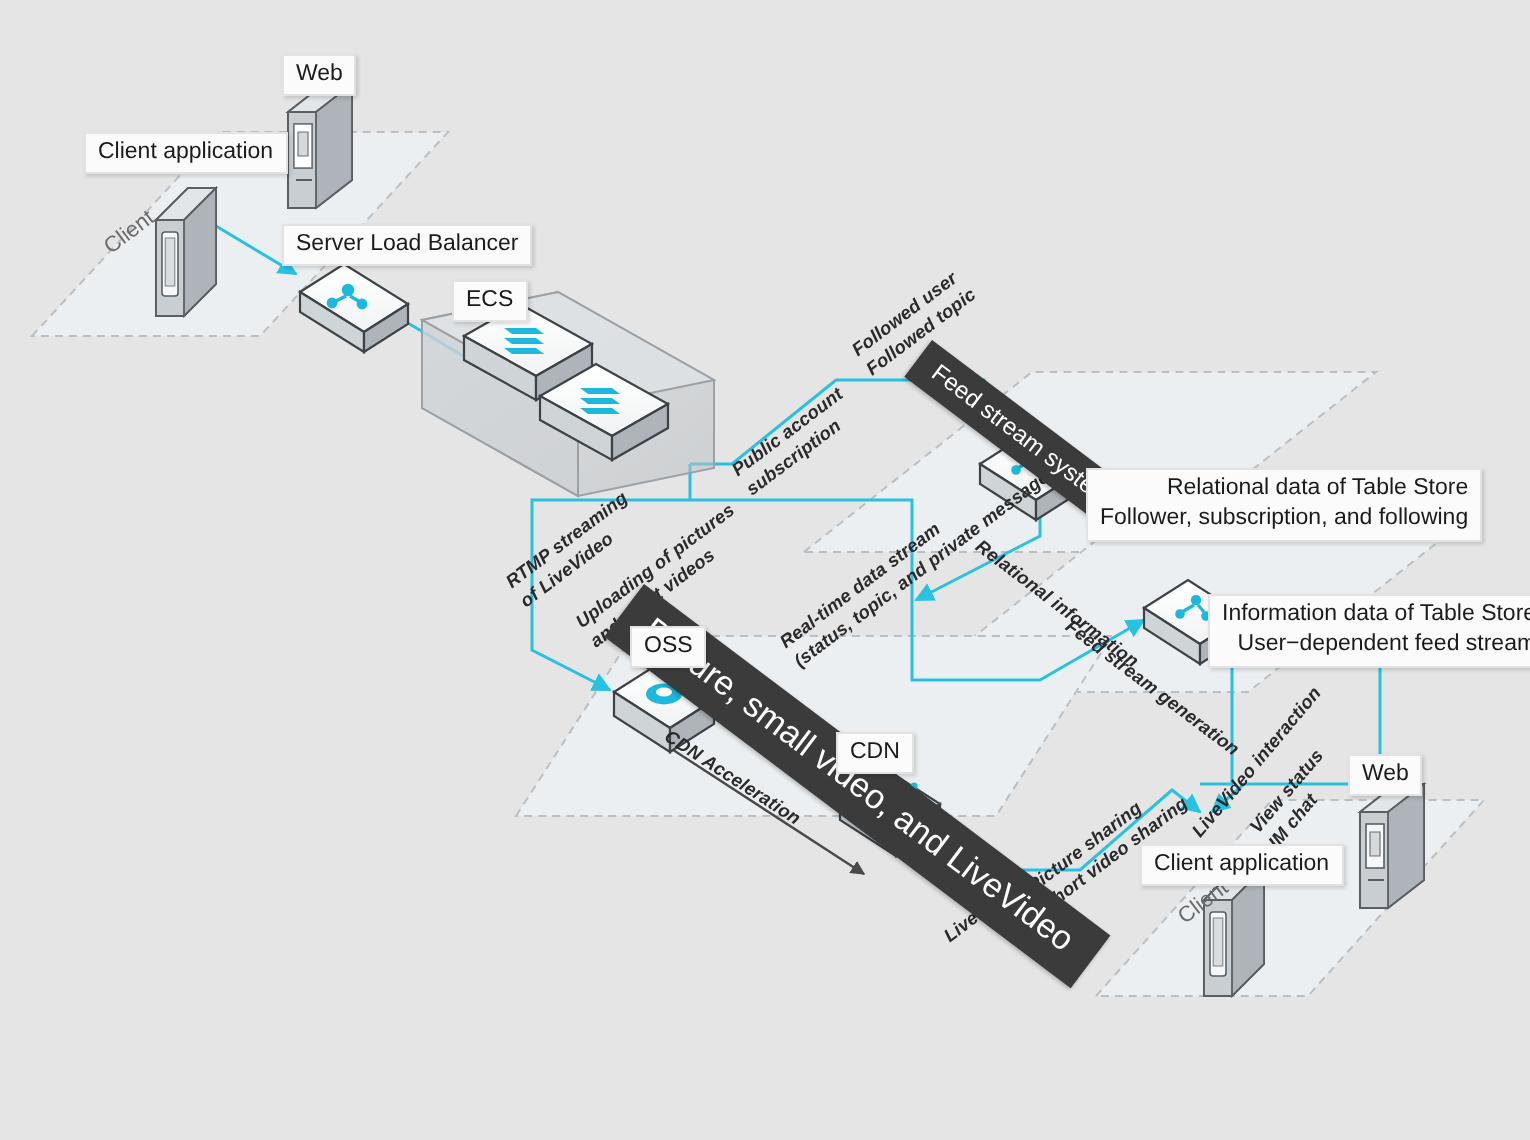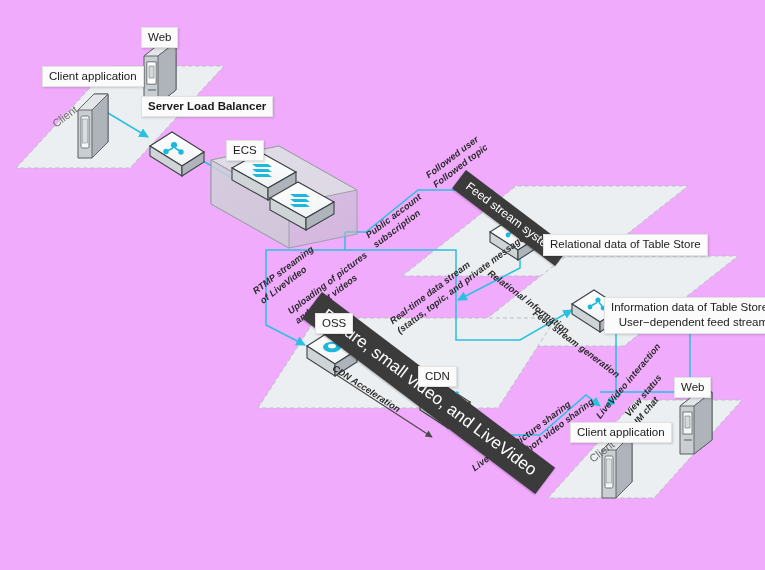--- a/index.html
+++ b/index.html
@@ -4,21 +4,21 @@
 <title>Architecture Diagram</title>
 <style>
   html,body{margin:0;padding:0;background:#ffffff;}
   body{
     font-family:"Liberation Sans", sans-serif;
     -webkit-font-smoothing:antialiased;
   }
   #stage{
     position:relative;
     width:765px;height:570px;
-    background:#f0abfc;
+    background:#e5e5e5;
     overflow:hidden;
   }
   #svgroot{position:absolute;left:0;top:0;width:765px;height:570px;}
 
   
   .lbl{
     position:absolute;
     background:#fbfbfb;
     color:#1b1b1b;
     border:1px solid #e2e2e2;
@@ -260,26 +260,27 @@
       <path d="M16,30 L32,14 L32,62 L16,78 Z" fill="#aeb4b9" stroke="#5a5f63" stroke-width=".9"></path>
       <rect x="5" y="36" width="8" height="32" rx="1.5" fill="#f6f7f8" stroke="#5a5f63" stroke-width=".8"></rect>
       <rect x="6.6" y="39" width="4.8" height="24" fill="#d9dde0" stroke="#7b8185" stroke-width=".5"></rect>
     </g>
   </svg>
 
   <div class="lbl" style="left:141px;top:27px;">Web</div>
 
   <div class="lbl" style="left:42px;top:66px;">Client application</div>
 
-  <div class="lbl" style="left:141px;top:96px;font-weight:bold;">Server Load Balancer</div>
+  <div class="lbl" style="left:141px;top:112px;">Server Load Balancer</div>
 
   <div class="lbl" style="left:226px;top:140px;">ECS</div>
 
   <div class="lbl two ctr" style="left:543px;top:234px;">
     <div>Relational data of Table Store</div>
+    <div>Follower, subscription, and following</div>
   </div>
 
   <div class="lbl two ctr" style="left:604px;top:297px;">
     <div>Information data of Table Store</div>
     <div>User−dependent feed stream</div>
   </div>
 
   <div class="lbl" style="left:315px;top:313px;">OSS</div>
 
   <div class="lbl" style="left:418px;top:366px;">CDN</div>

